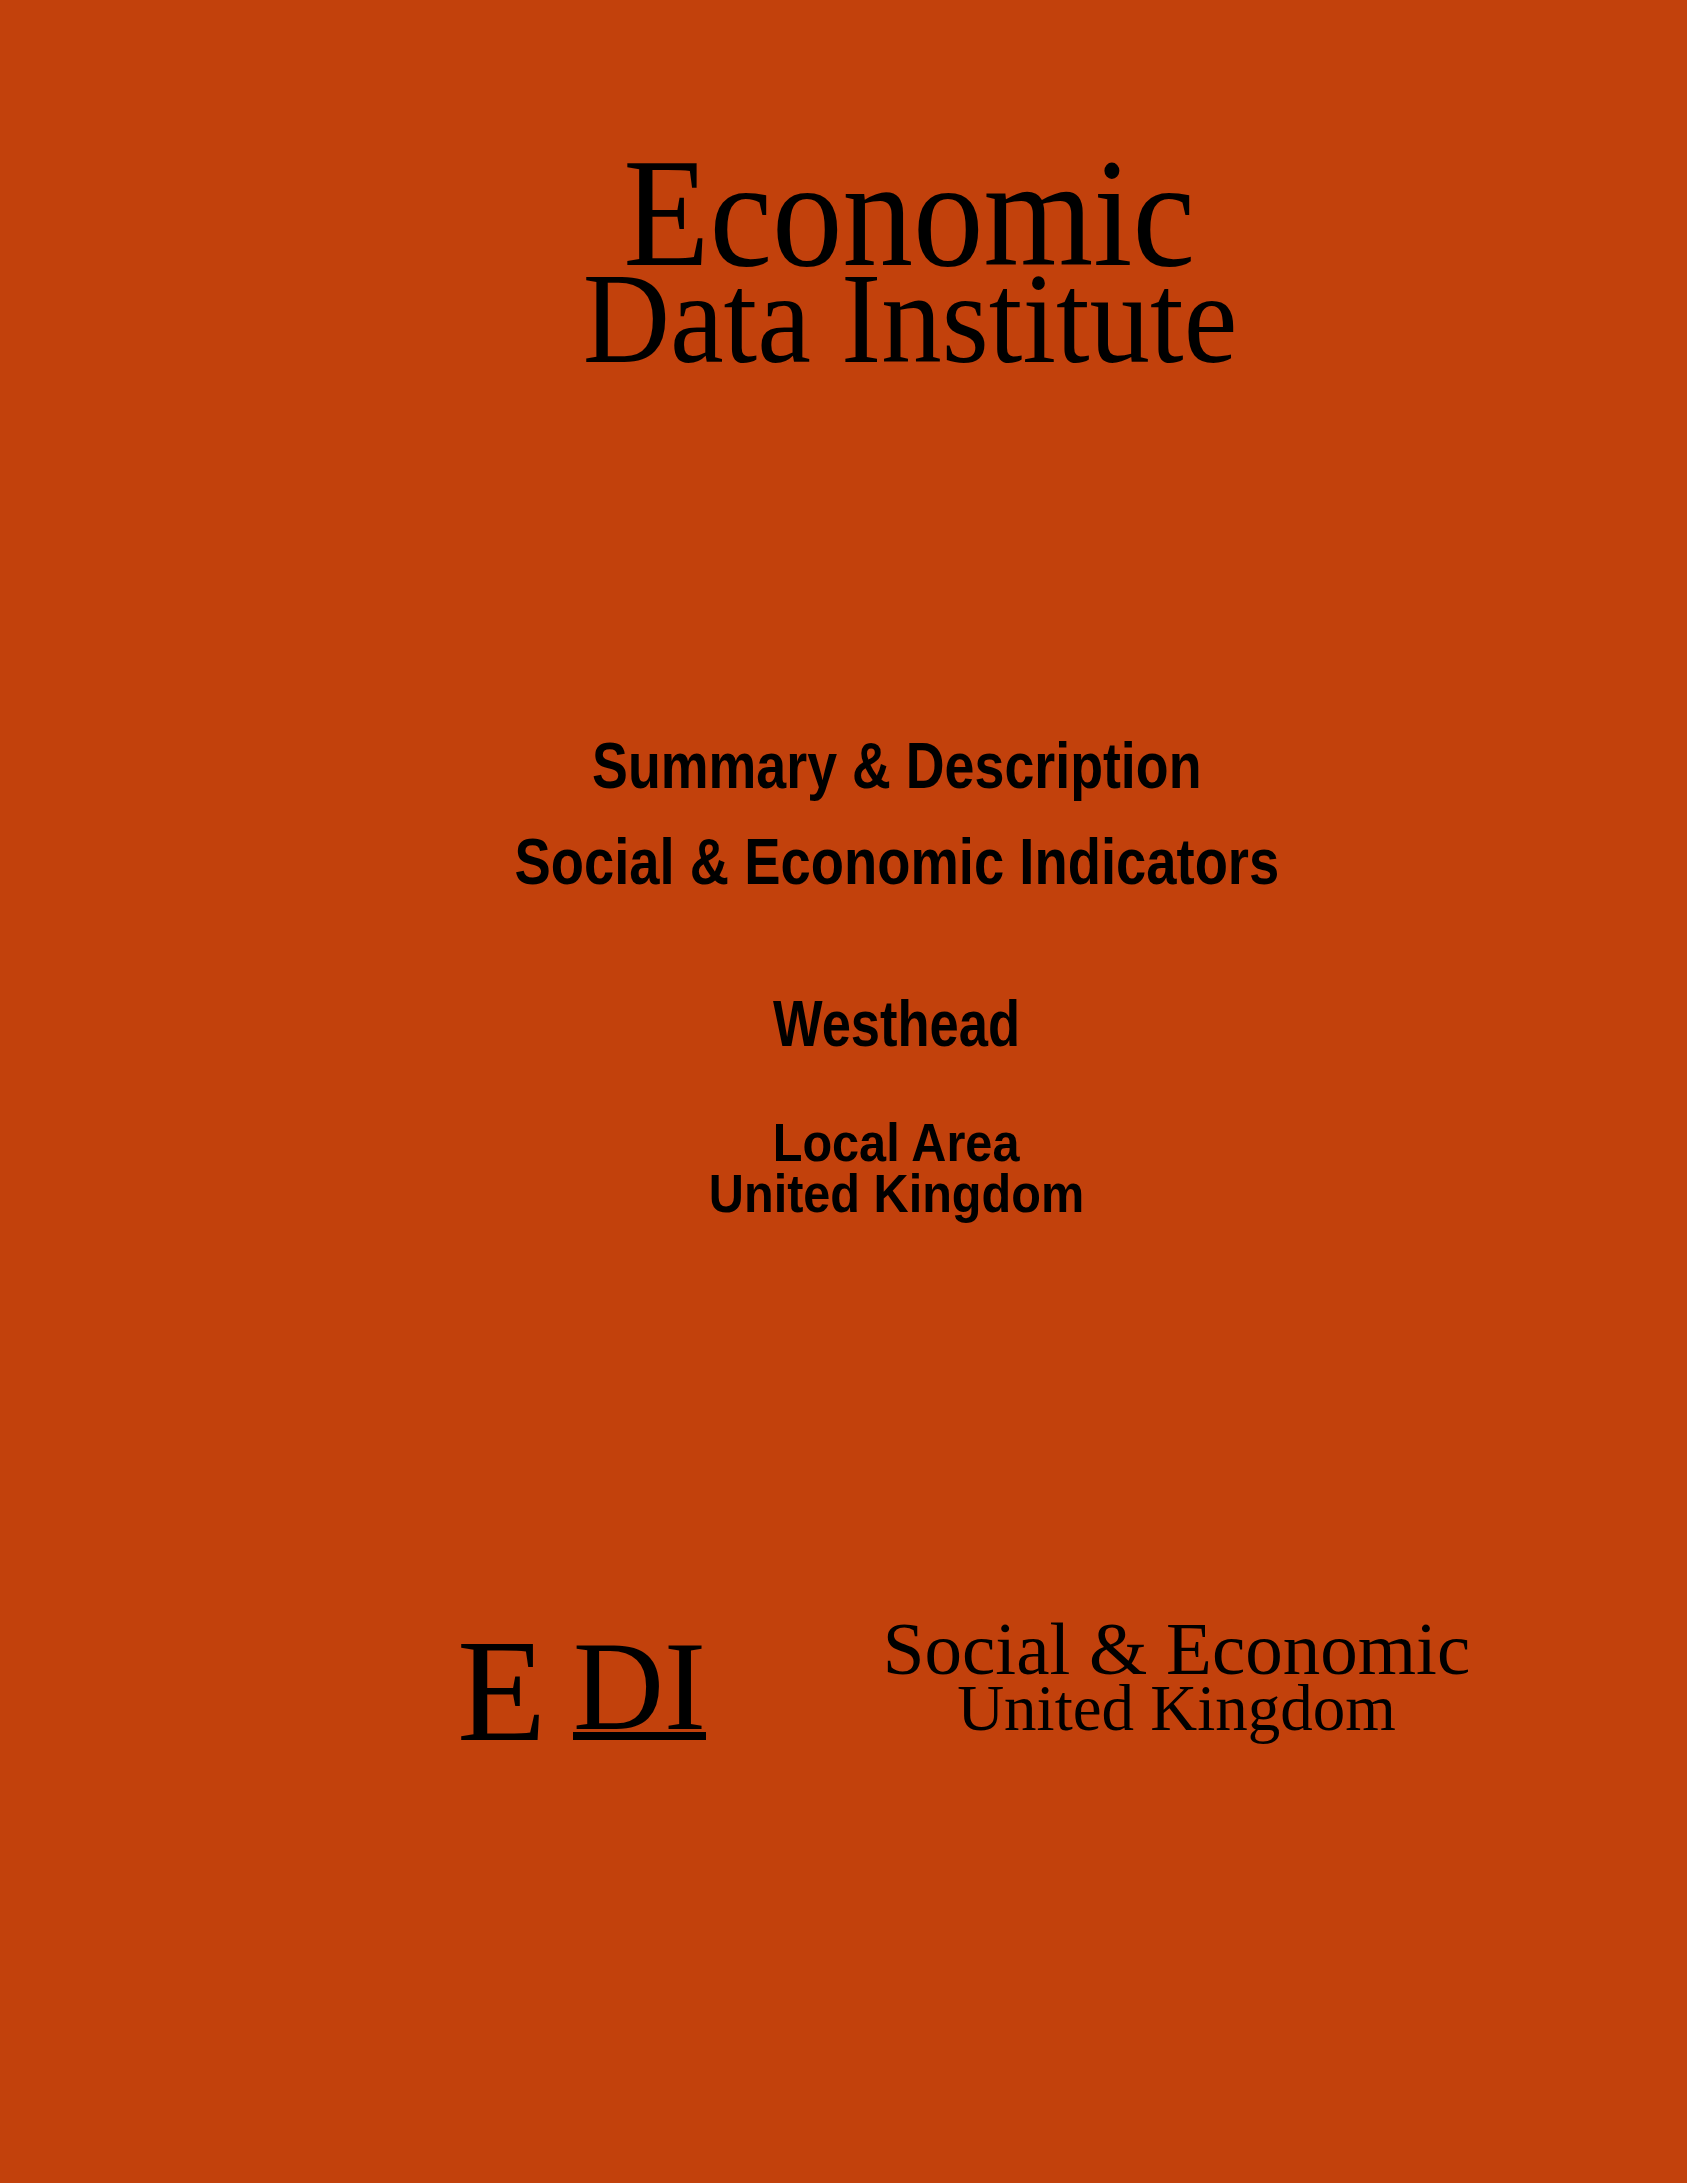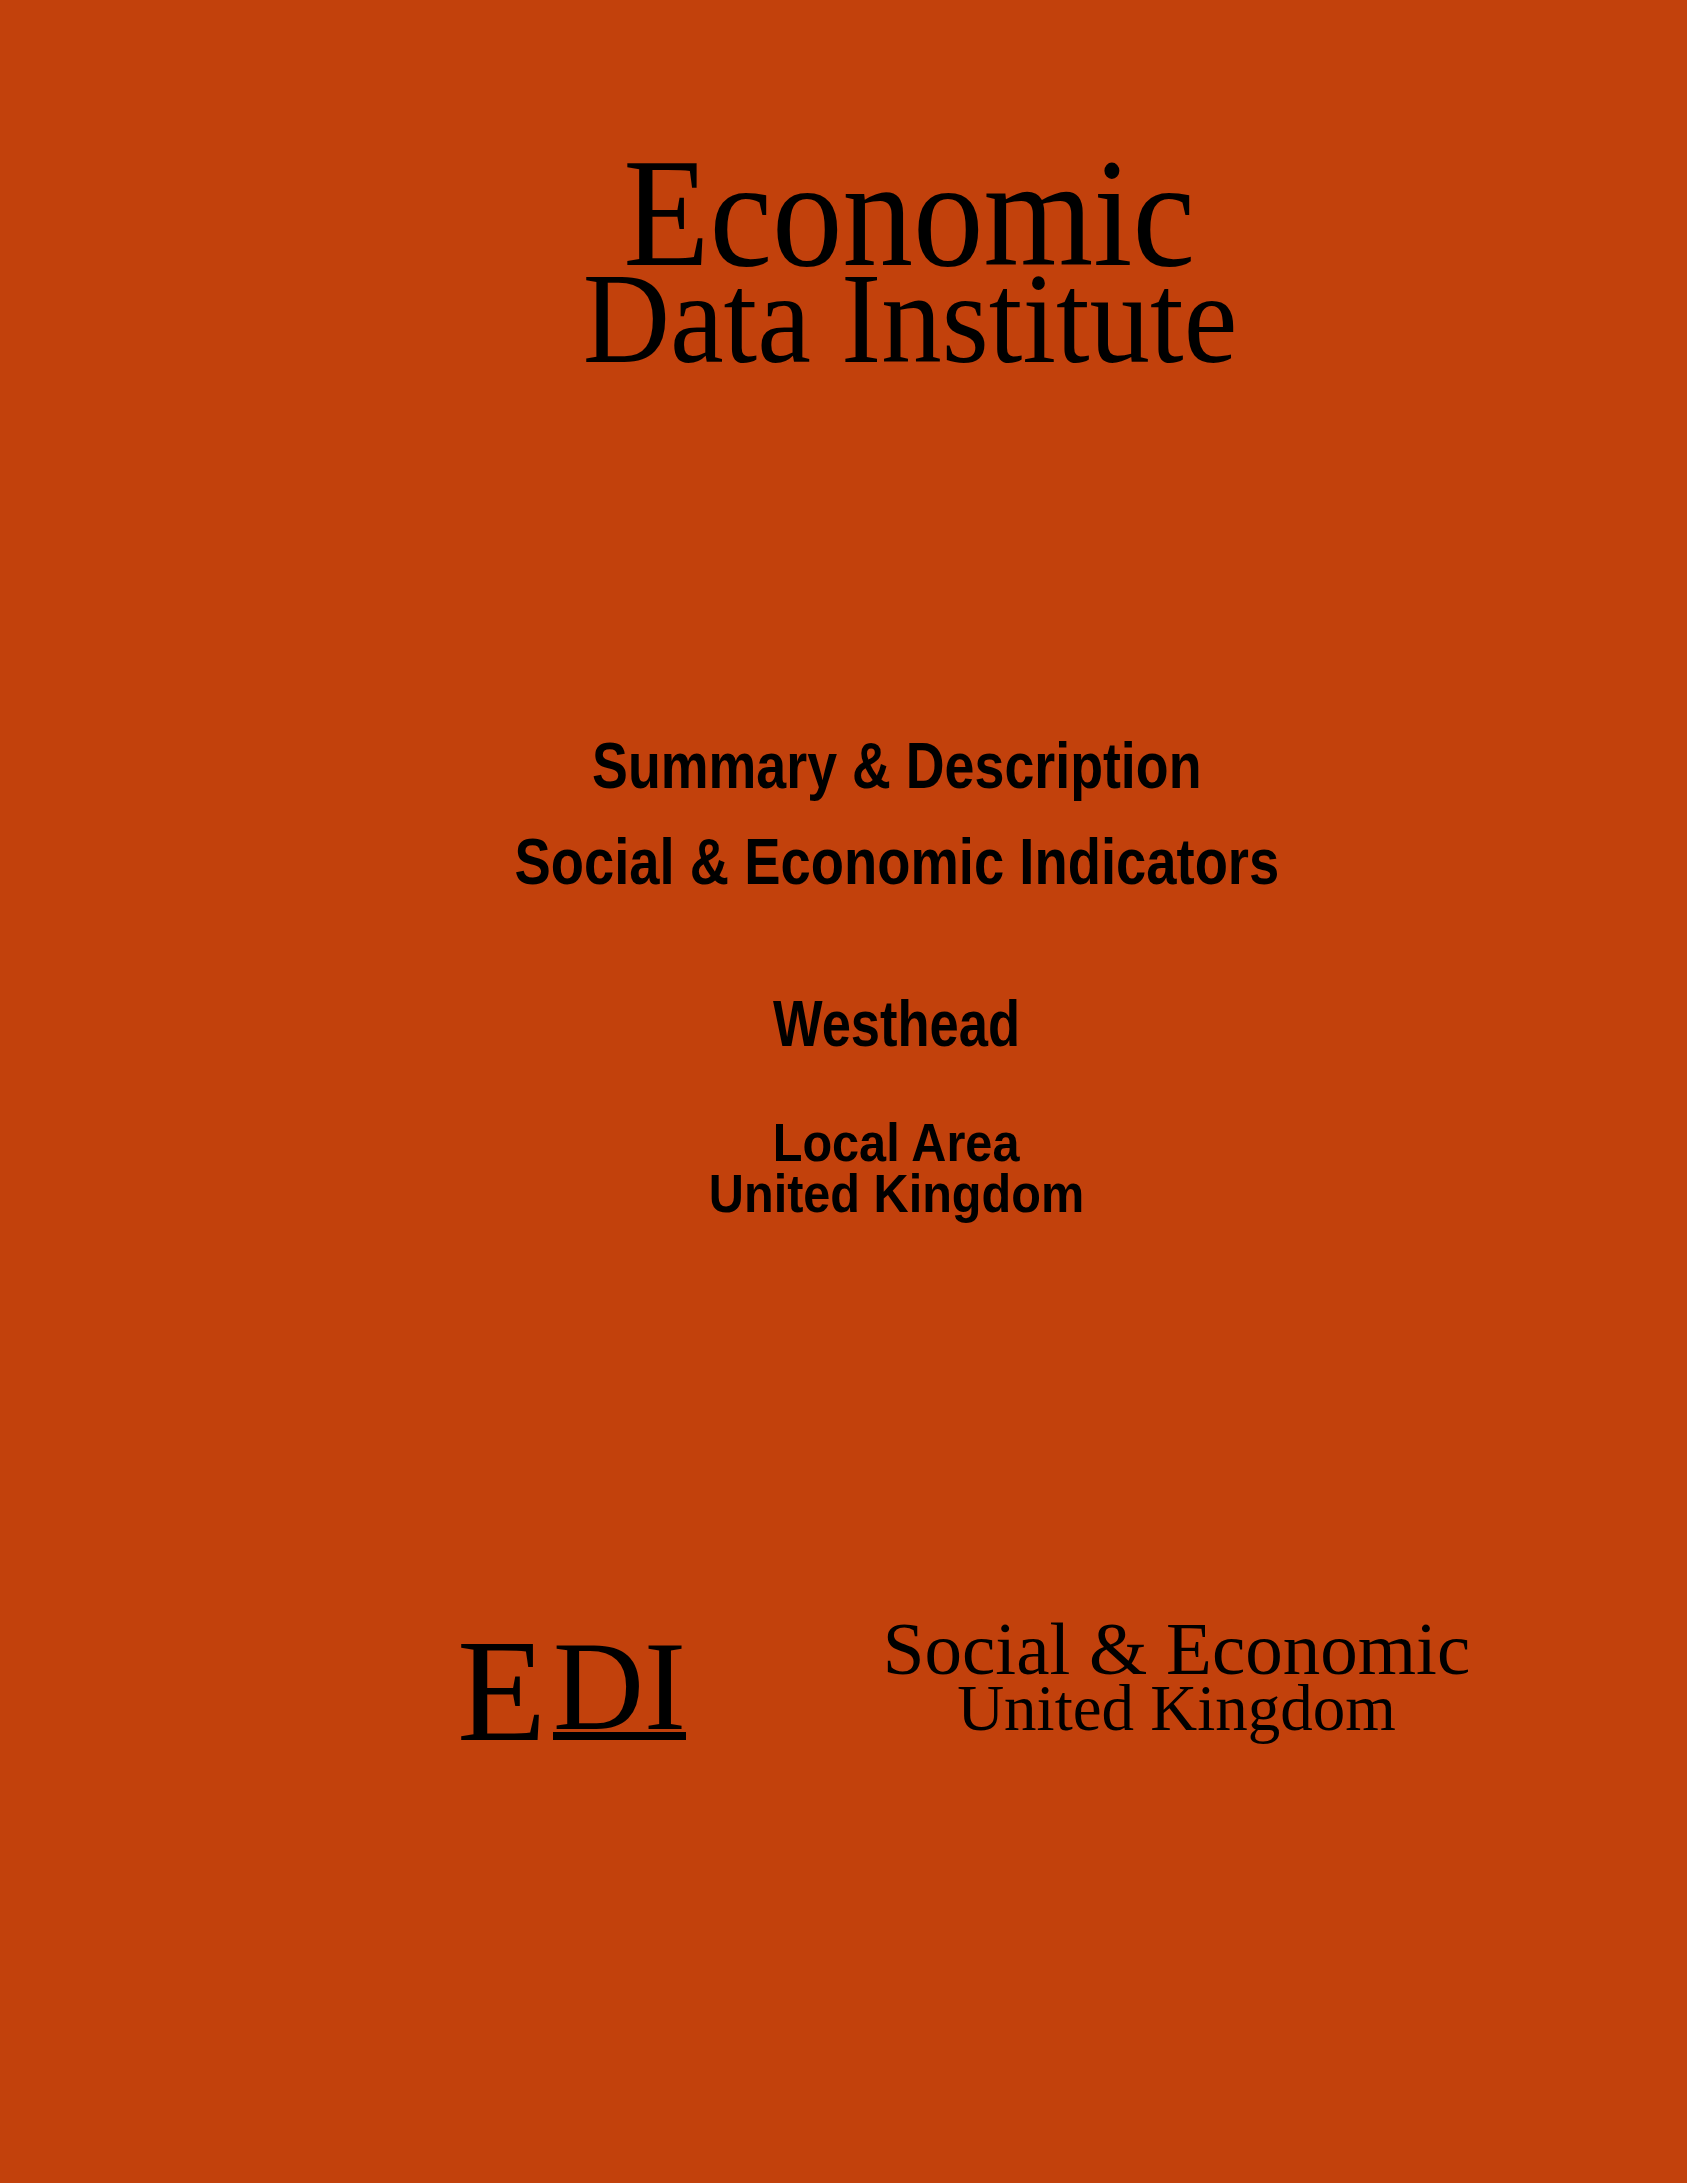--- a/index.html
+++ b/index.html
@@ -60,21 +60,21 @@
   
   #edi-e {
     position: absolute;
     left: 457px; top: 1618px;
     font-size: 146px;
     line-height: 1;
     white-space: nowrap;
   }
   #edi-di {
     position: absolute;
-    left: 553px; top: 1642px;
+    left: 573px; top: 1642px;
     display: inline-block;
     font-size: 126px;
     line-height: 90px;
     border-bottom: 8.6px solid #000000;
     white-space: nowrap;
   }
   #footer-tagline1 { left: 333px; top: 1611px; font-size: 75px; }
   #footer-tagline2 { left: 333px; top: 1676px; font-size: 65px; }
 </style>
 </head>

